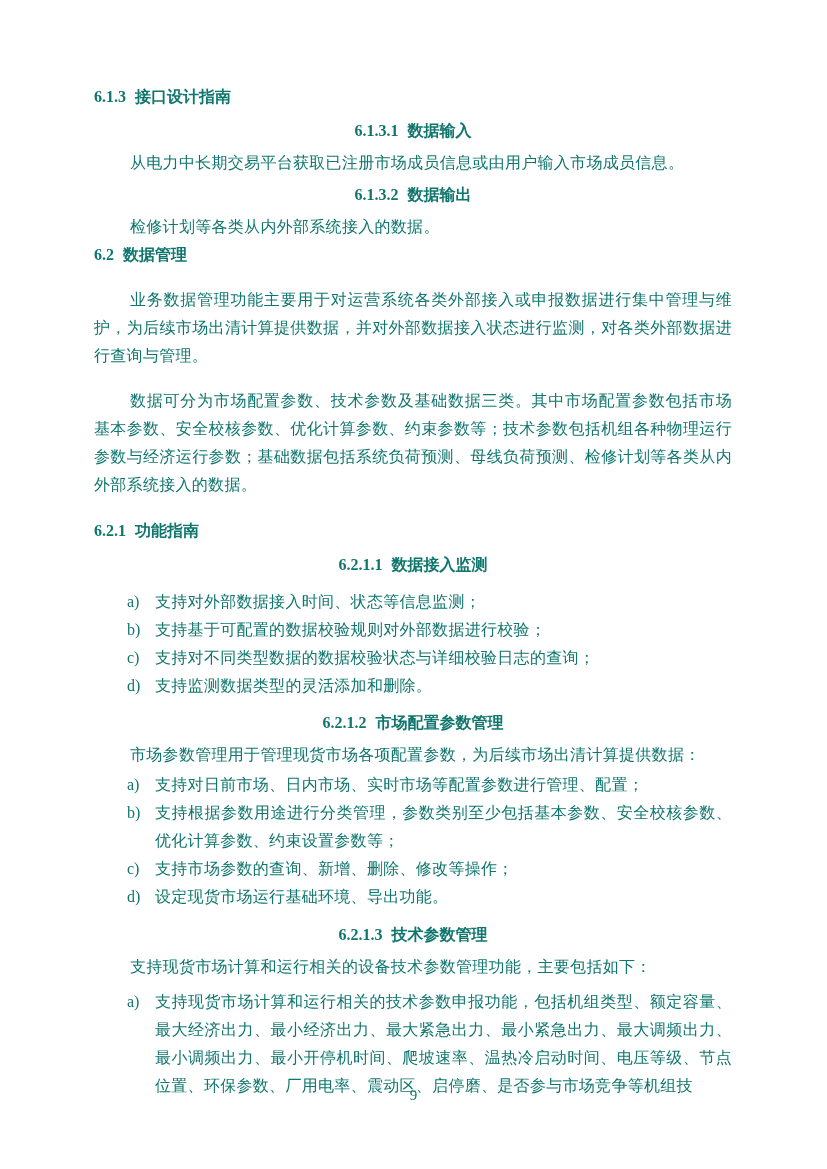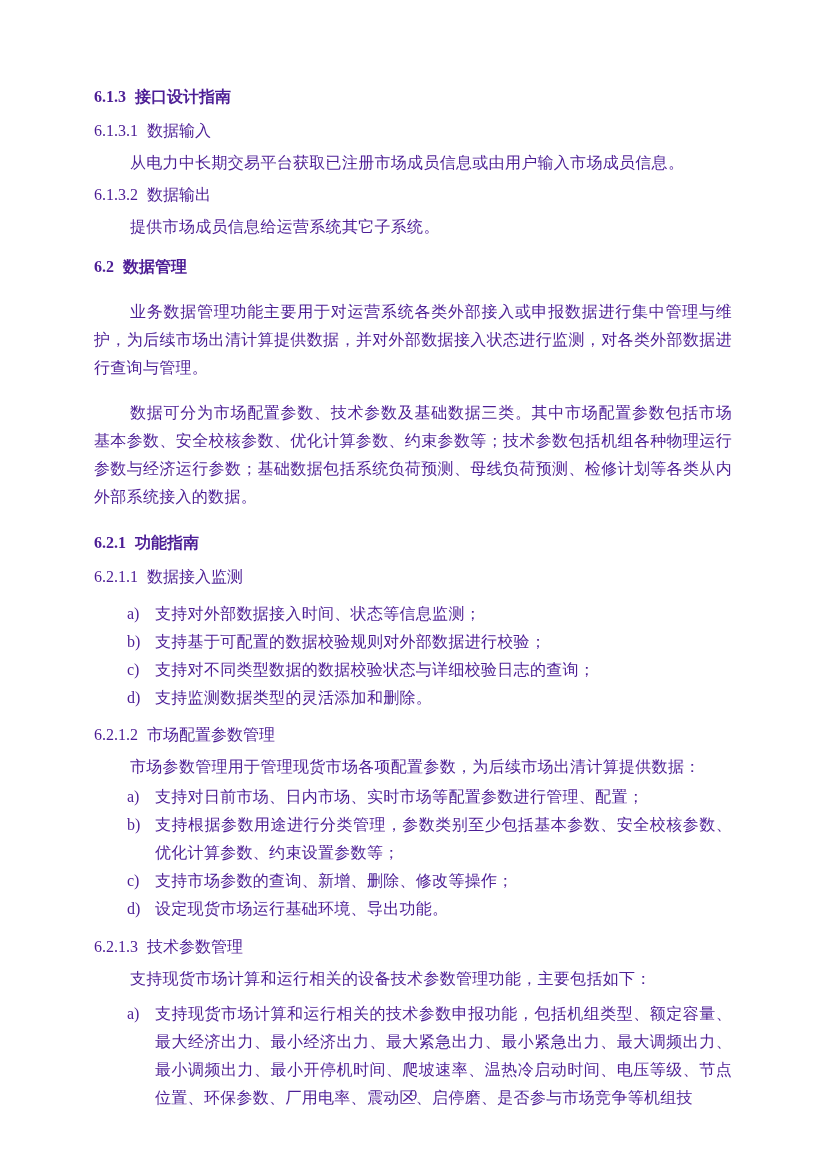--- a/index.html
+++ b/index.html
@@ -5,51 +5,51 @@
   html, body { margin: 0; padding: 0; }
   body {
     width: 827px; height: 1169px;
     background: #ffffff;
     font-family: "Liberation Serif", "DejaVu Serif", serif;
   }
   .page {
     position: relative;
     width: 827px; height: 1169px;
     background: #ffffff;
-    color: #4c1d95;
+    color: #0f766e;
     font-size: 16px;
     line-height: 28px;
     overflow: hidden;
   }
   .content {
     position: absolute;
     left: 94px; top: 83px;
     width: 638px;
   }
   .hd { margin: 0; font-size: 16px; }
   .hd3 { font-weight: 700; }
-  .hd4 { font-weight: 400; }
+  .hd4 { font-weight: 700; text-align: center; }
   .htitle { margin-left: 9px; }
   .para {
     margin: 0;
     text-align: justify;
     text-justify: inter-character;
     text-indent: 36px;
     letter-spacing: 0.3px;
   }
   .list { margin: 0; }
   .li { display: flex; padding-left: 33px; }
   .li .marker { flex: 0 0 28px; }
   .li .litext {
     flex: 1;
     text-align: justify;
     text-justify: inter-character;
     letter-spacing: 0.3px;
   }
-  .mt0 { margin-top: 12px; }   .mt1 { margin-top: 17px; }
+  .mt0 { margin-top: 0; }   .mt1 { margin-top: 17px; }
   .mt2 { margin-top: 2px; } .mt6 { margin-top: 6px; }
   .mt7 { margin-top: 7px; } .mt8 { margin-top: 4px; }
   .mt9 { margin-top: 9px; } .mt10 { margin-top: 10px; }
   .mt11 { margin-top: 18px; }
   .footer {
     position: absolute;
     left: 0; top: 1081px;
     width: 827px;
     text-align: center;
     font-size: 15px;
@@ -63,21 +63,21 @@
   <main class="content">
 
     <h3 class="hd hd3"><span>6.1.3</span><span class="htitle">接口设计指南</span></h3>
 
     <h4 class="hd hd4 mt6"><span>6.1.3.1</span><span class="htitle">数据输入</span></h4>
 
     <p class="para mt8">从电力中长期交易平台获取已注册市场成员信息或由用户输入市场成员信息。</p>
 
     <h4 class="hd hd4 mt8"><span>6.1.3.2</span><span class="htitle">数据输出</span></h4>
 
-    <p class="para mt8">提供市场成员信息给运营系统其它子系统。</p>
+    <p class="para mt8">检修计划等各类从内外部系统接入的数据。</p>
 
     <h3 class="hd hd3 mt0"><span>6.2</span><span class="htitle">数据管理</span></h3>
 
     <p class="para mt1">业务数据管理功能主要用于对运营系统各类外部接入或申报数据进行集中管理与维护，为后续市场出清计算提供数据，并对外部数据接入状态进行监测，对各类外部数据进行查询与管理。</p>
 
     <p class="para mt1">数据可分为市场配置参数、技术参数及基础数据三类。其中市场配置参数包括市场基本参数、安全校核参数、优化计算参数、约束参数等；技术参数包括机组各种物理运行参数与经济运行参数；基础数据包括系统负荷预测、母线负荷预测、检修计划等各类从内外部系统接入的数据。</p>
 
     <h3 class="hd hd3 mt11"><span>6.2.1</span><span class="htitle">功能指南</span></h3>
 
     <h4 class="hd hd4 mt6"><span>6.2.1.1</span><span class="htitle">数据接入监测</span></h4>

